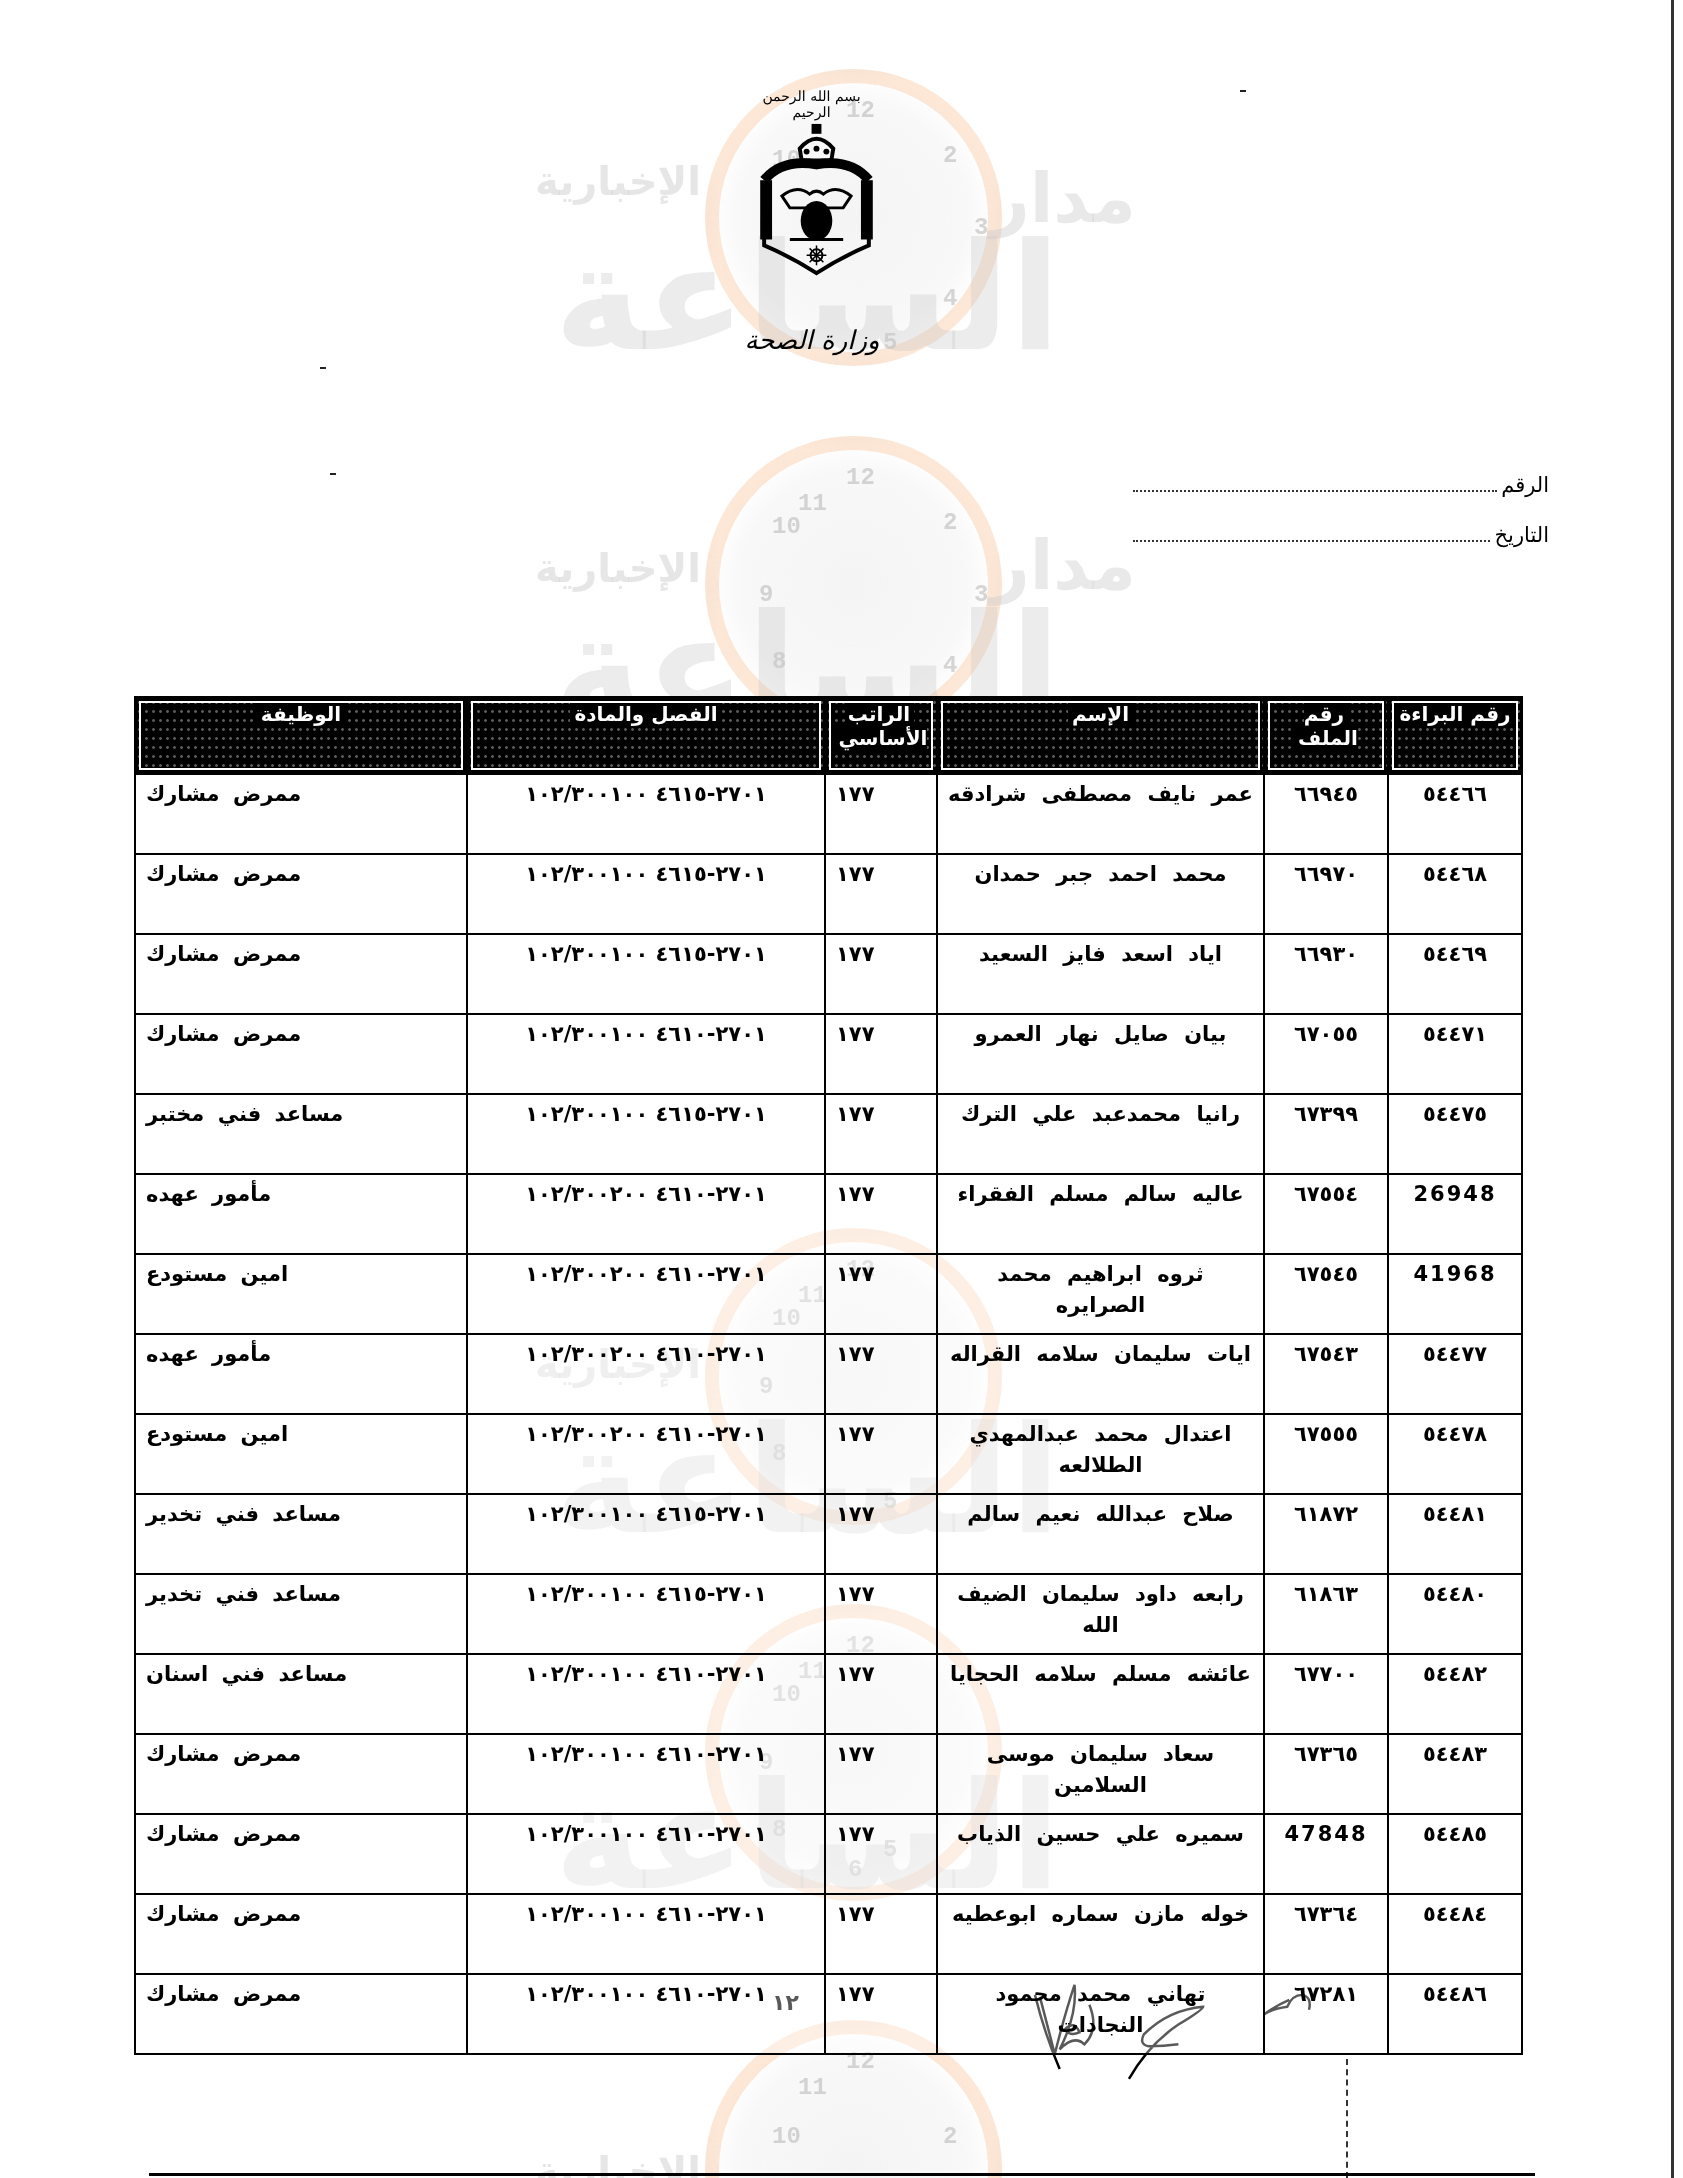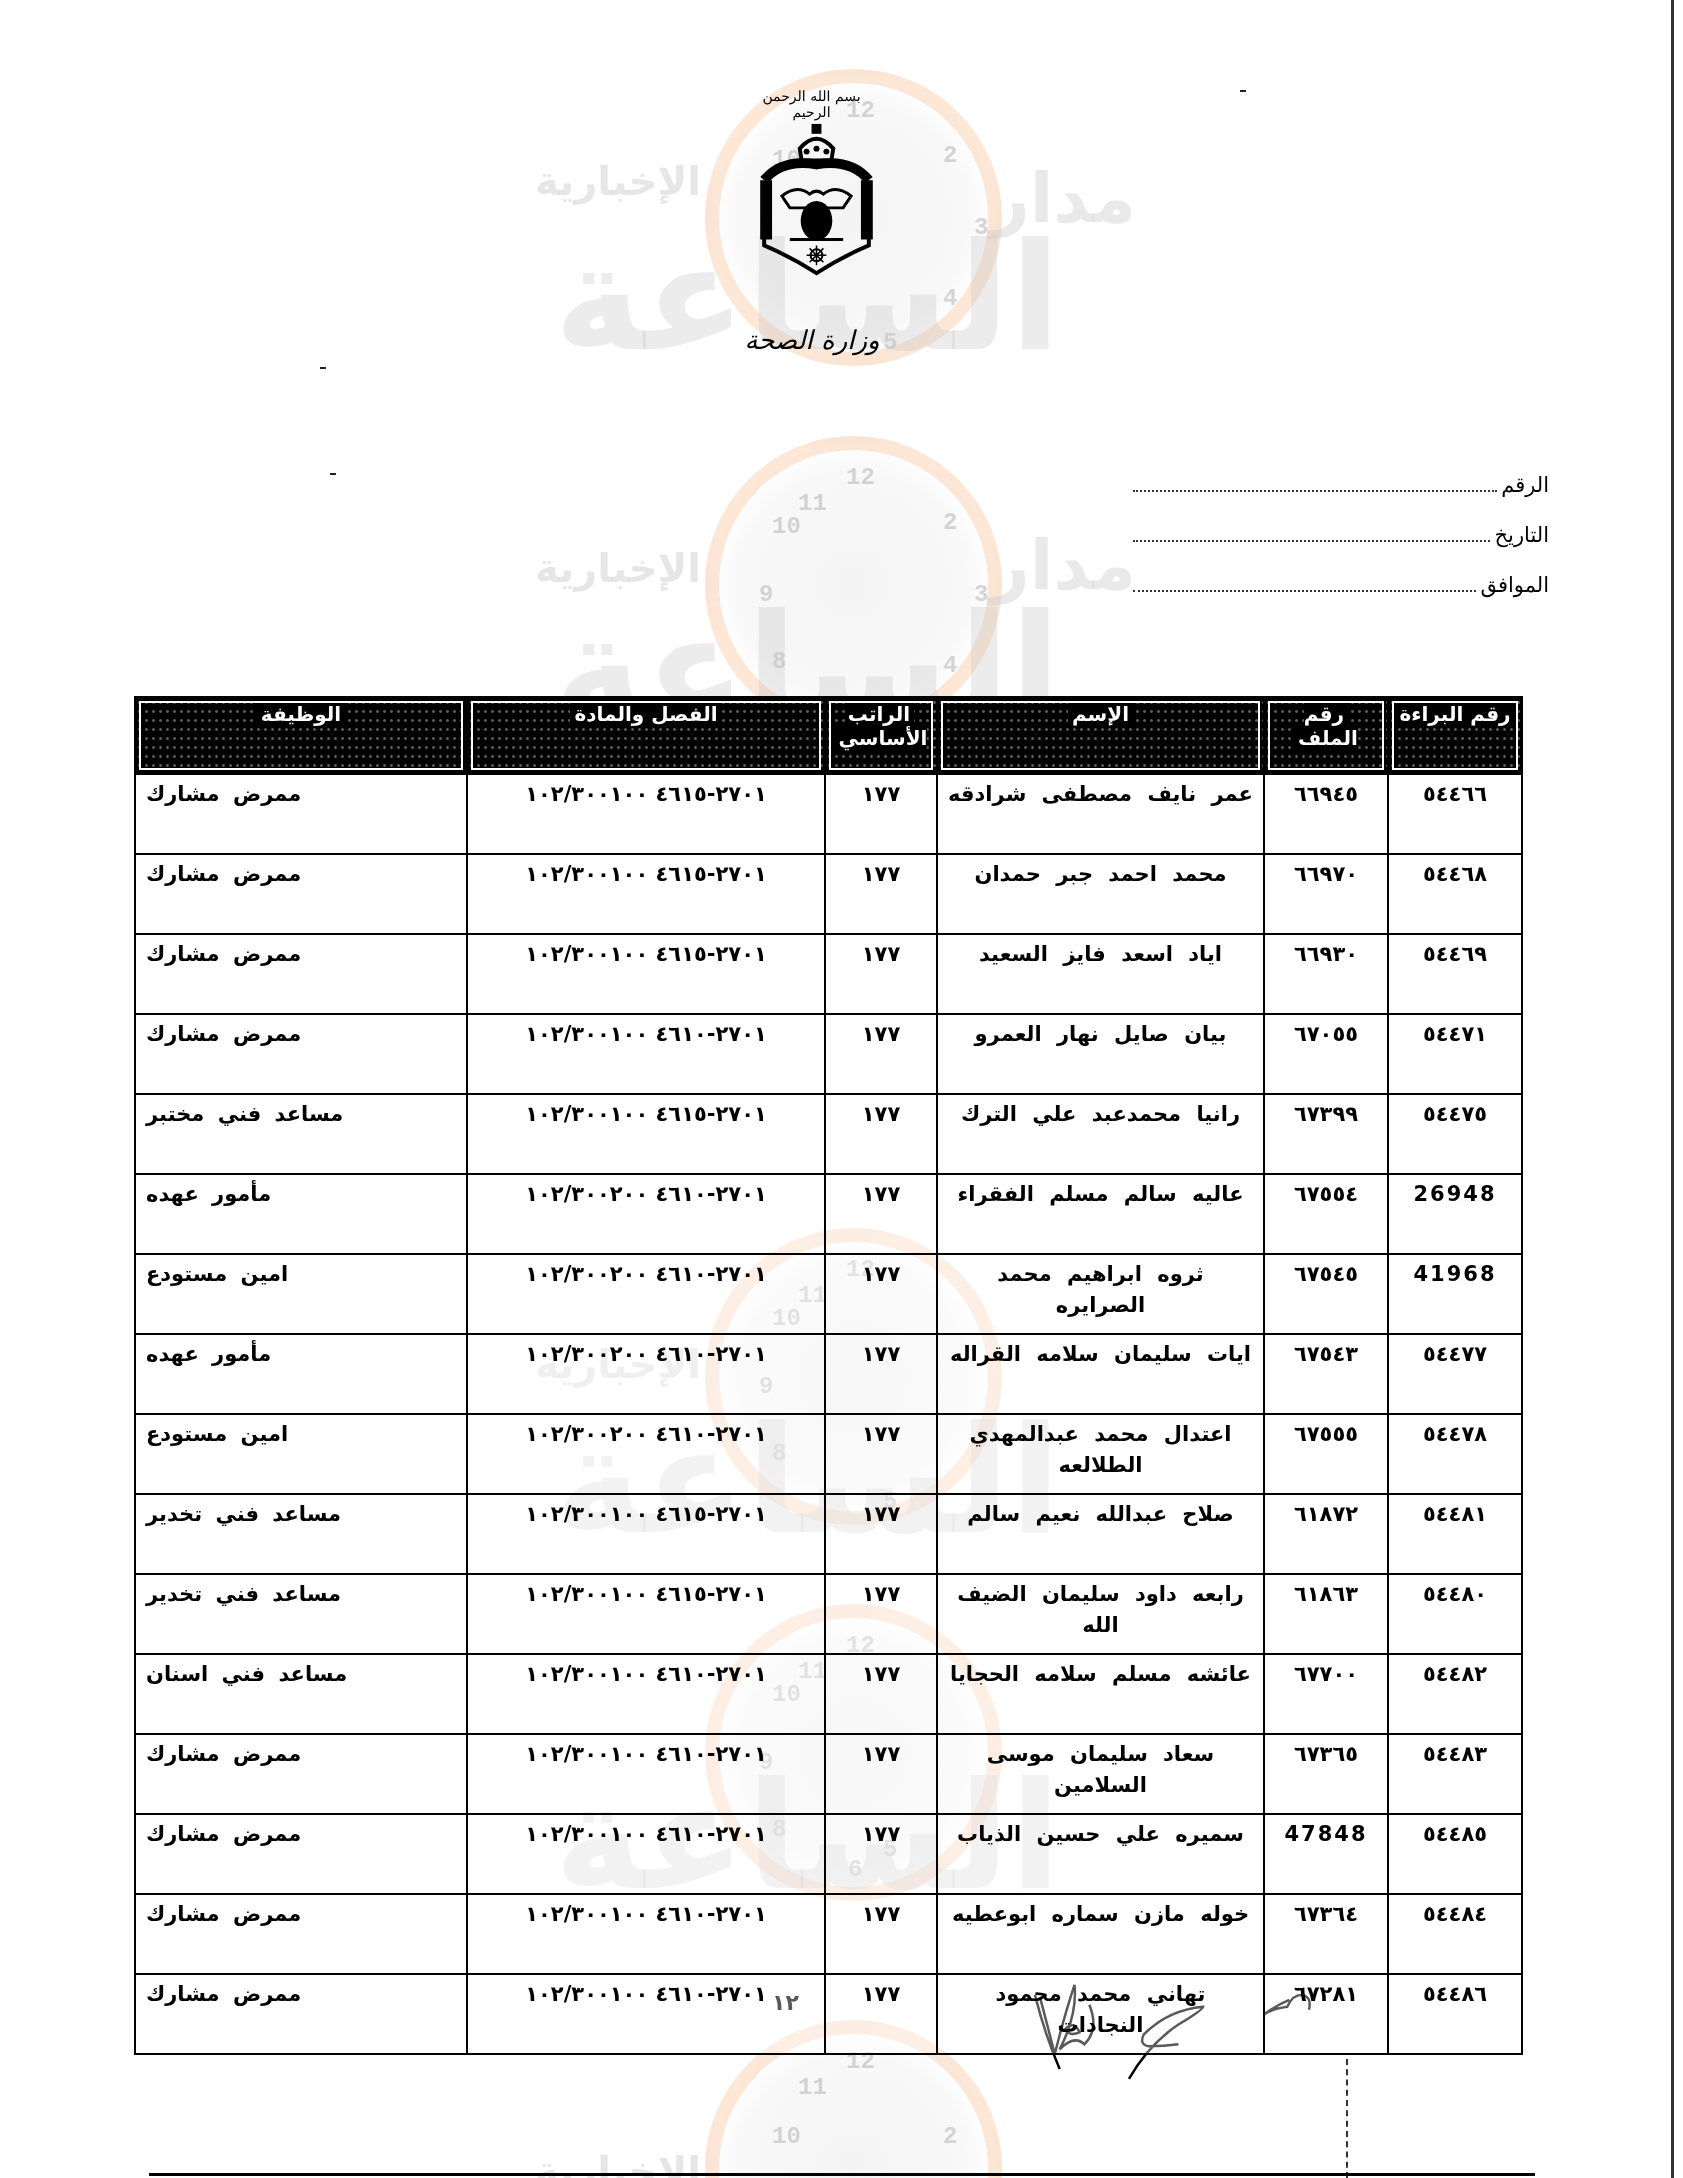--- a/index.html
+++ b/index.html
@@ -43,21 +43,21 @@
     outline: 2px solid #fff; outline-offset: -6px;
   }
   table.main th span { background: #000; padding: 0 4px; }
   table.main td {
     height: 70px; vertical-align: top; padding: 4px 10px;
     font-family: "DejaVu Sans", sans-serif; font-weight: bold; font-size: 21px; line-height: 31px;
     background: rgba(255,255,255,0.35);
   }
   td.c-num { text-align: center; letter-spacing: 2px; }
   td.c-name { text-align: center; word-spacing: 8px; letter-spacing: 2px; }
-  td.c-sal { text-align: center; letter-spacing: 2px; }
+  td.c-sal { text-align: left; letter-spacing: 2px; }
   td.c-chap { text-align: center; letter-spacing: 1px; direction: rtl; }
   td.c-job { text-align: left; letter-spacing: 2px; word-spacing: 6px; }
 
   
   .page-number { position: absolute; left: 772px; top: 1990px; font-family: "DejaVu Sans", sans-serif; font-weight: bold; font-size: 22px; z-index: 2; }
   .signatures { position: absolute; left: 1030px; top: 1975px; width: 376px; height: 109px; z-index: 2; }
   .dash-line { position: absolute; left: 1346px; top: 2059px; width: 0; height: 119px; border-left: 2px dashed #333; z-index: 2; }
   .bottom-edge { position: absolute; left: 149px; top: 2173px; width: 1386px; height: 3px; background: #000; z-index: 2; }
   .right-edge { position: absolute; left: 1671px; top: 0; width: 3px; height: 2178px; background: #333; z-index: 2; }
 </style>
@@ -158,24 +158,20 @@
 <div class="stray-mark" style="left:320px; top:367px;"></div>
 <div class="stray-mark" style="left:330px; top:473px;"></div>
 
 <div class="ref-fields">
   <div class="ref-row">
     <span class="ref-label">الرقم</span>
     <span class="ref-dots"></span>
   </div>
   <div class="ref-row">
     <span class="ref-label">التاريخ</span>
-    <span class="ref-dots"></span>
-  </div>
-  <div class="ref-row">
-    <span class="ref-label">الموافق</span>
     <span class="ref-dots"></span>
   </div>
 </div>
 
 <div class="table-wrap">
   <table class="main">
     <colgroup>
       <col style="width:134px">
         <col style="width:124px">
         <col style="width:327px">

